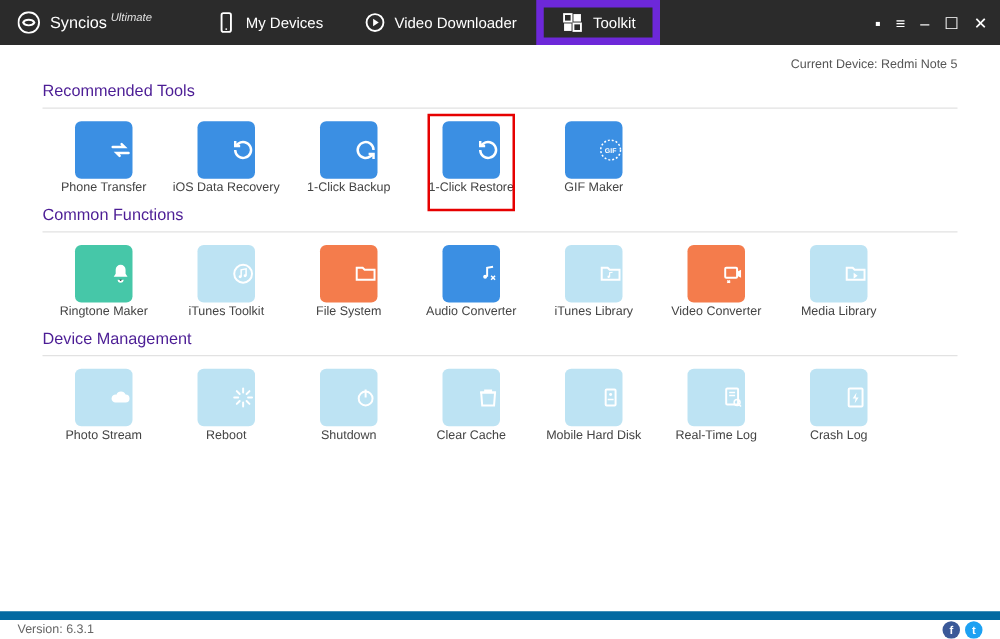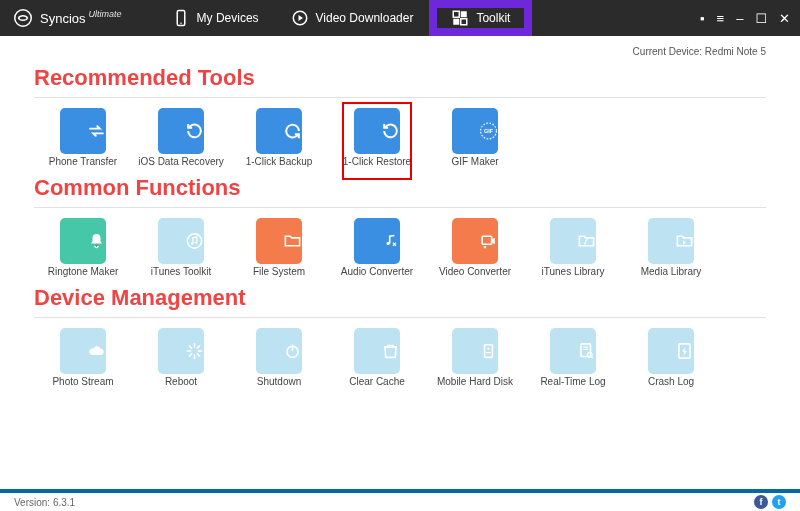--- a/index.html
+++ b/index.html
@@ -4,39 +4,39 @@
 <style>
   * { box-sizing: border-box; margin: 0; padding: 0; }
   body { font-family: "Segoe UI", Arial, sans-serif; width: 800px; height: 511px; background: #fff; overflow: hidden; color: #333; }
   .header { background: #2b2b2b; height: 36px; display: flex; align-items: center; color: #fff; padding: 0 10px 0 14px; }
   .logo-icon { width: 18px; height: 18px; margin-right: 8px; }
   .brand { font-size: 13px; font-weight: 400; }
   .brand-sub { font-size: 9px; margin-left: 3px; vertical-align: top; opacity: .85; font-style: italic; }
   .nav { display: flex; align-items: center; height: 100%; margin-left: 34px; }
   .nav-item { display: flex; align-items: center; height: 100%; padding: 0 16px; font-size: 12px; cursor: pointer; }
   .nav-item svg, .nav-item .icon { width: 18px; height: 18px; margin-right: 7px; }
-  .nav-item.highlighted { border: 8px solid #6d28d9; padding: 0 14px; }
+  .nav-item.highlighted { border: 6px solid #6d28d9; padding: 0 14px; }
   .win-controls { margin-left: auto; display: flex; gap: 12px; align-items: center; }
   .win-controls span { cursor: pointer; font-size: 13px; color: #fff; }
   .main { padding: 10px 34px 0 34px; height: 453px; overflow: hidden; }
   .device-line { text-align: right; font-size: 10px; color: #555; margin-bottom: 8px; }
-  .section-title { font-size: 22px; color: #ef4444; font-weight: 700; margin: 2px 0 6px 0; }
+  .section-title { font-size: 13px; color: #4c1d95; font-weight: 400; margin: 2px 0 6px 0; }
   .section-rule { border: 0; border-top: 1px solid #e2e2e2; margin: 0 0 10px 0; }
   .grid { display: flex; flex-wrap: wrap; gap: 0; }
   .tile { width: 98px; text-align: center; cursor: pointer; margin-bottom: 6px; }
   .tile-icon { width: 46px; height: 46px; border-radius: 5px; margin: 0 auto; display: flex; align-items: center; justify-content: center; padding-left: 27px; }
   .tile-icon svg { width: 26px; height: 26px; }
   .tile-label { font-size: 10px; color: #444; margin-top: 2px; }
   .tile.highlighted { position: relative; }
   .tile.highlighted::before { content: ""; position: absolute; border: 2px solid #e60000; top: -6px; left: 14px; right: 14px; height: 74px; }
   .blue { background: #3b8fe3; }
   .teal { background: #46c7a8; }
   .lightblue { background: #bde3f3; }
   .orange { background: #f47c4c; }
-  .footer { border-top: 4px solid #0369a1; height: 22px; display: flex; align-items: center; padding: 0 14px; font-size: 10px; color: #666; }
+  .footer { border-top: 7px solid #0369a1; height: 22px; display: flex; align-items: center; padding: 0 14px; font-size: 10px; color: #666; }
   .social { margin-left: auto; display: flex; gap: 4px; }
   .social-circle { width: 14px; height: 14px; border-radius: 50%; display: inline-flex; align-items: center; justify-content: center; color: #fff; font-size: 9px; font-weight: bold; cursor: pointer; }
   .fb { background: #3b5998; }
   .tw { background: #1da1f2; }
 </style>
 </head>
 <body>
 
 <div class="header">
   <svg class="logo-icon" viewBox="0 0 24 24">
@@ -169,38 +169,38 @@
       <div class="tile-icon blue">
           <svg viewBox="0 0 24 24">
             <circle cx="9" cy="15" r="2" fill="#fff"></circle>
             <path d="M11 15V6l6-1" stroke="#fff" stroke-width="2" fill="none"></path>
             <path d="M15 14l4 4M19 14l-4 4" stroke="#fff" stroke-width="1.5"></path>
           </svg>
         </div>
       <div class="tile-label">Audio Converter</div>
     </div>
     <div class="tile">
+      <div class="tile-icon lightblue">
+          <svg viewBox="0 0 24 24">
+            <path d="M3 6h6l2 2h10v10H3z" fill="none" stroke="#fff" stroke-width="2"></path>
+            <circle cx="10" cy="15" r="1.2" fill="#fff"></circle>
+            <path d="M11 15v-4l3-.5" stroke="#fff" stroke-width="1.2" fill="none"></path>
+          </svg>
+        </div>
+      <div class="tile-label">iTunes Library</div>
+    </div>
+    <div class="tile">
       <div class="tile-icon orange">
           <svg viewBox="0 0 24 24">
             <rect x="4" y="6" width="12" height="10" rx="1" fill="none" stroke="#fff" stroke-width="2"></rect>
             <path d="M16 10l4-2v8l-4-2" fill="#fff"></path>
             <path d="M6 19l3 2M9 19l-3 2" stroke="#fff" stroke-width="1.5"></path>
           </svg>
         </div>
       <div class="tile-label">Video Converter</div>
-    </div>
-    <div class="tile">
-      <div class="tile-icon lightblue">
-          <svg viewBox="0 0 24 24">
-            <path d="M3 6h6l2 2h10v10H3z" fill="none" stroke="#fff" stroke-width="2"></path>
-            <circle cx="10" cy="15" r="1.2" fill="#fff"></circle>
-            <path d="M11 15v-4l3-.5" stroke="#fff" stroke-width="1.2" fill="none"></path>
-          </svg>
-        </div>
-      <div class="tile-label">iTunes Library</div>
     </div>
     <div class="tile">
       <div class="tile-icon lightblue">
           <svg viewBox="0 0 24 24">
             <path d="M3 6h6l2 2h10v10H3z" fill="none" stroke="#fff" stroke-width="2"></path>
             <path d="M10 11l4 3-4 3z" fill="#fff"></path>
           </svg>
         </div>
       <div class="tile-label">Media Library</div>
     </div>

